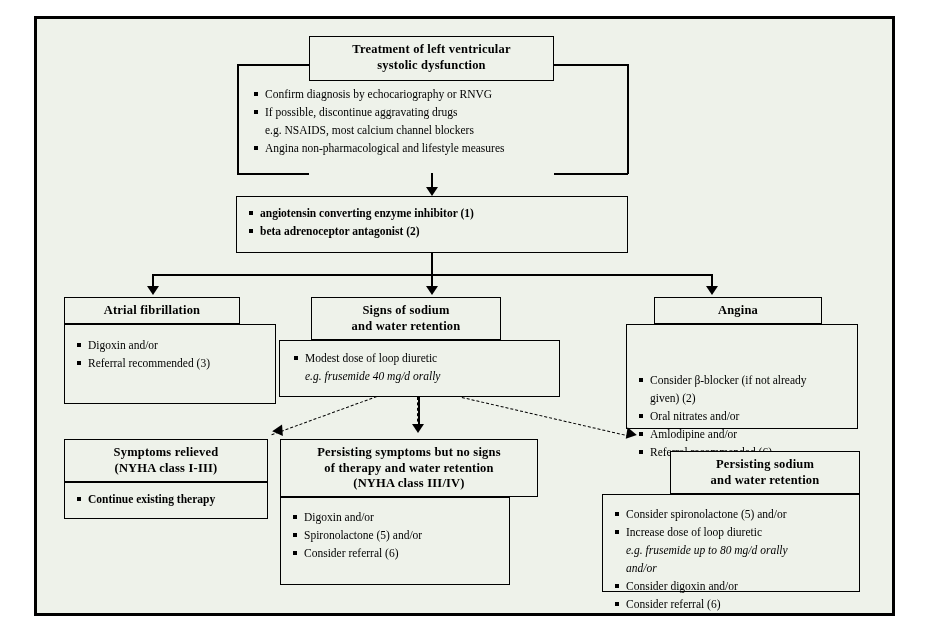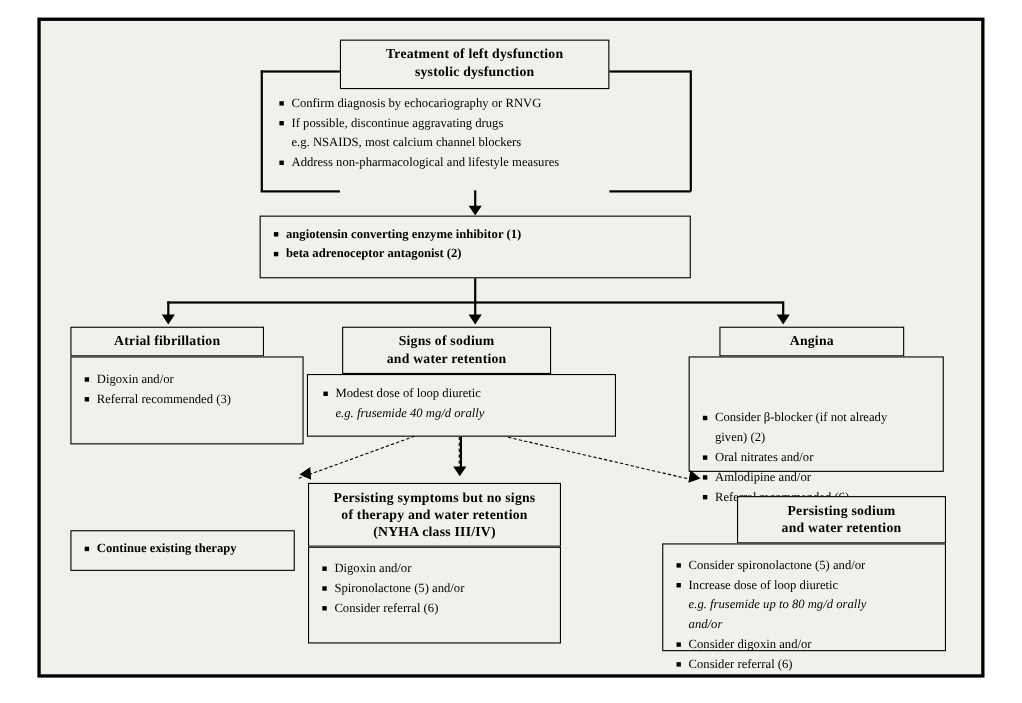--- a/index.html
+++ b/index.html
@@ -82,38 +82,38 @@
   }
 </style>
 </head>
 <body>
 
 <div id="page">
   <div id="frame">
 
     <div class="box" style="left:272px;top:17px;width:245px;height:45px;">
       <div class="title">
-        <span>Treatment of left dysfunction</span><br>
+        <span>Treatment of left ventricular</span><br>
         <span>systolic dysfunction</span>
       </div>
     </div>
 
     <div class="line vl" style="left:200px;top:45px;height:110px;"></div>
     <div class="line vl" style="left:590px;top:45px;height:110px;"></div>
     <div class="line hl" style="left:200px;top:154px;width:72px;"></div>
     <div class="line hl" style="left:517px;top:154px;width:74px;"></div>
     <div class="line hl" style="left:200px;top:45px;width:72px;"></div>
     <div class="line hl" style="left:517px;top:45px;width:74px;"></div>
 
     <div style="position:absolute;left:215px;top:68px;width:370px;">
       <ul class="bl">
         <li>Confirm diagnosis by echocariography or RNVG</li>
         <li>If possible, discontinue aggravating drugs</li>
         <li class="cont">e.g. NSAIDS, most calcium channel blockers</li>
-        <li>Address non-pharmacological and lifestyle measures</li>
+        <li>Angina non-pharmacological and lifestyle measures</li>
       </ul>
     </div>
 
     <div class="line vl" style="left:394px;top:154px;height:17px;"></div>
     <div class="arrow" style="left:389px;top:168px;"></div>
 
     <div class="box" style="left:199px;top:177px;width:392px;height:57px;">
       <div style="padding:9px 10px;">
         <ul class="bl bold">
           <li>angiotensin converting enzyme inhibitor (1)</li>
@@ -176,29 +176,35 @@
     <div class="line vl" style="left:381px;top:378px;height:30px;border-left:0;"></div>
     <div style="position:absolute;left:380px;top:378px;width:0;height:30px;border-left:1.5px dashed #000;"></div>
     <div class="arrow" style="left:375px;top:405px;"></div>
 
     <div class="dash" style="left:340px;top:378px;width:112px;transform:rotate(160deg);"></div>
     <div class="arrow-rot" style="left:237px;top:408px;transform:rotate(-35deg);"></div>
 
     <div class="dash" style="left:425px;top:378px;width:172px;transform:rotate(13deg);"></div>
     <div class="arrow-rot" style="left:586px;top:411px;transform:rotate(40deg);"></div>
 
+    <div class="box" style="left:27px;top:420px;width:204px;height:43px;">
+      <div class="title">
+        <span>Symptoms relieved</span><br>
+        <span>(NYHA class I-III)</span>
+      </div>
+    </div>
     <div class="box" style="left:27px;top:463px;width:204px;height:37px;font-weight:bold;">
       <div style="padding:9px 10px;">
         <ul class="bl">
           <li>Continue existing therapy</li>
         </ul>
       </div>
     </div>
 
-    <div class="box" style="left:243px;top:420px;width:230px;height:58px;">
+    <div class="box" style="left:243px;top:420px;width:258px;height:58px;">
       <div class="title">
         <span>Persisting symptoms but no signs</span><br>
         <span>of therapy and water retention</span><br>
         <span>(NYHA class III/IV)</span>
       </div>
     </div>
     <div class="box" style="left:243px;top:478px;width:230px;height:88px;">
       <div style="padding:12px 10px;">
         <ul class="bl">
           <li>Digoxin and/or</li>

